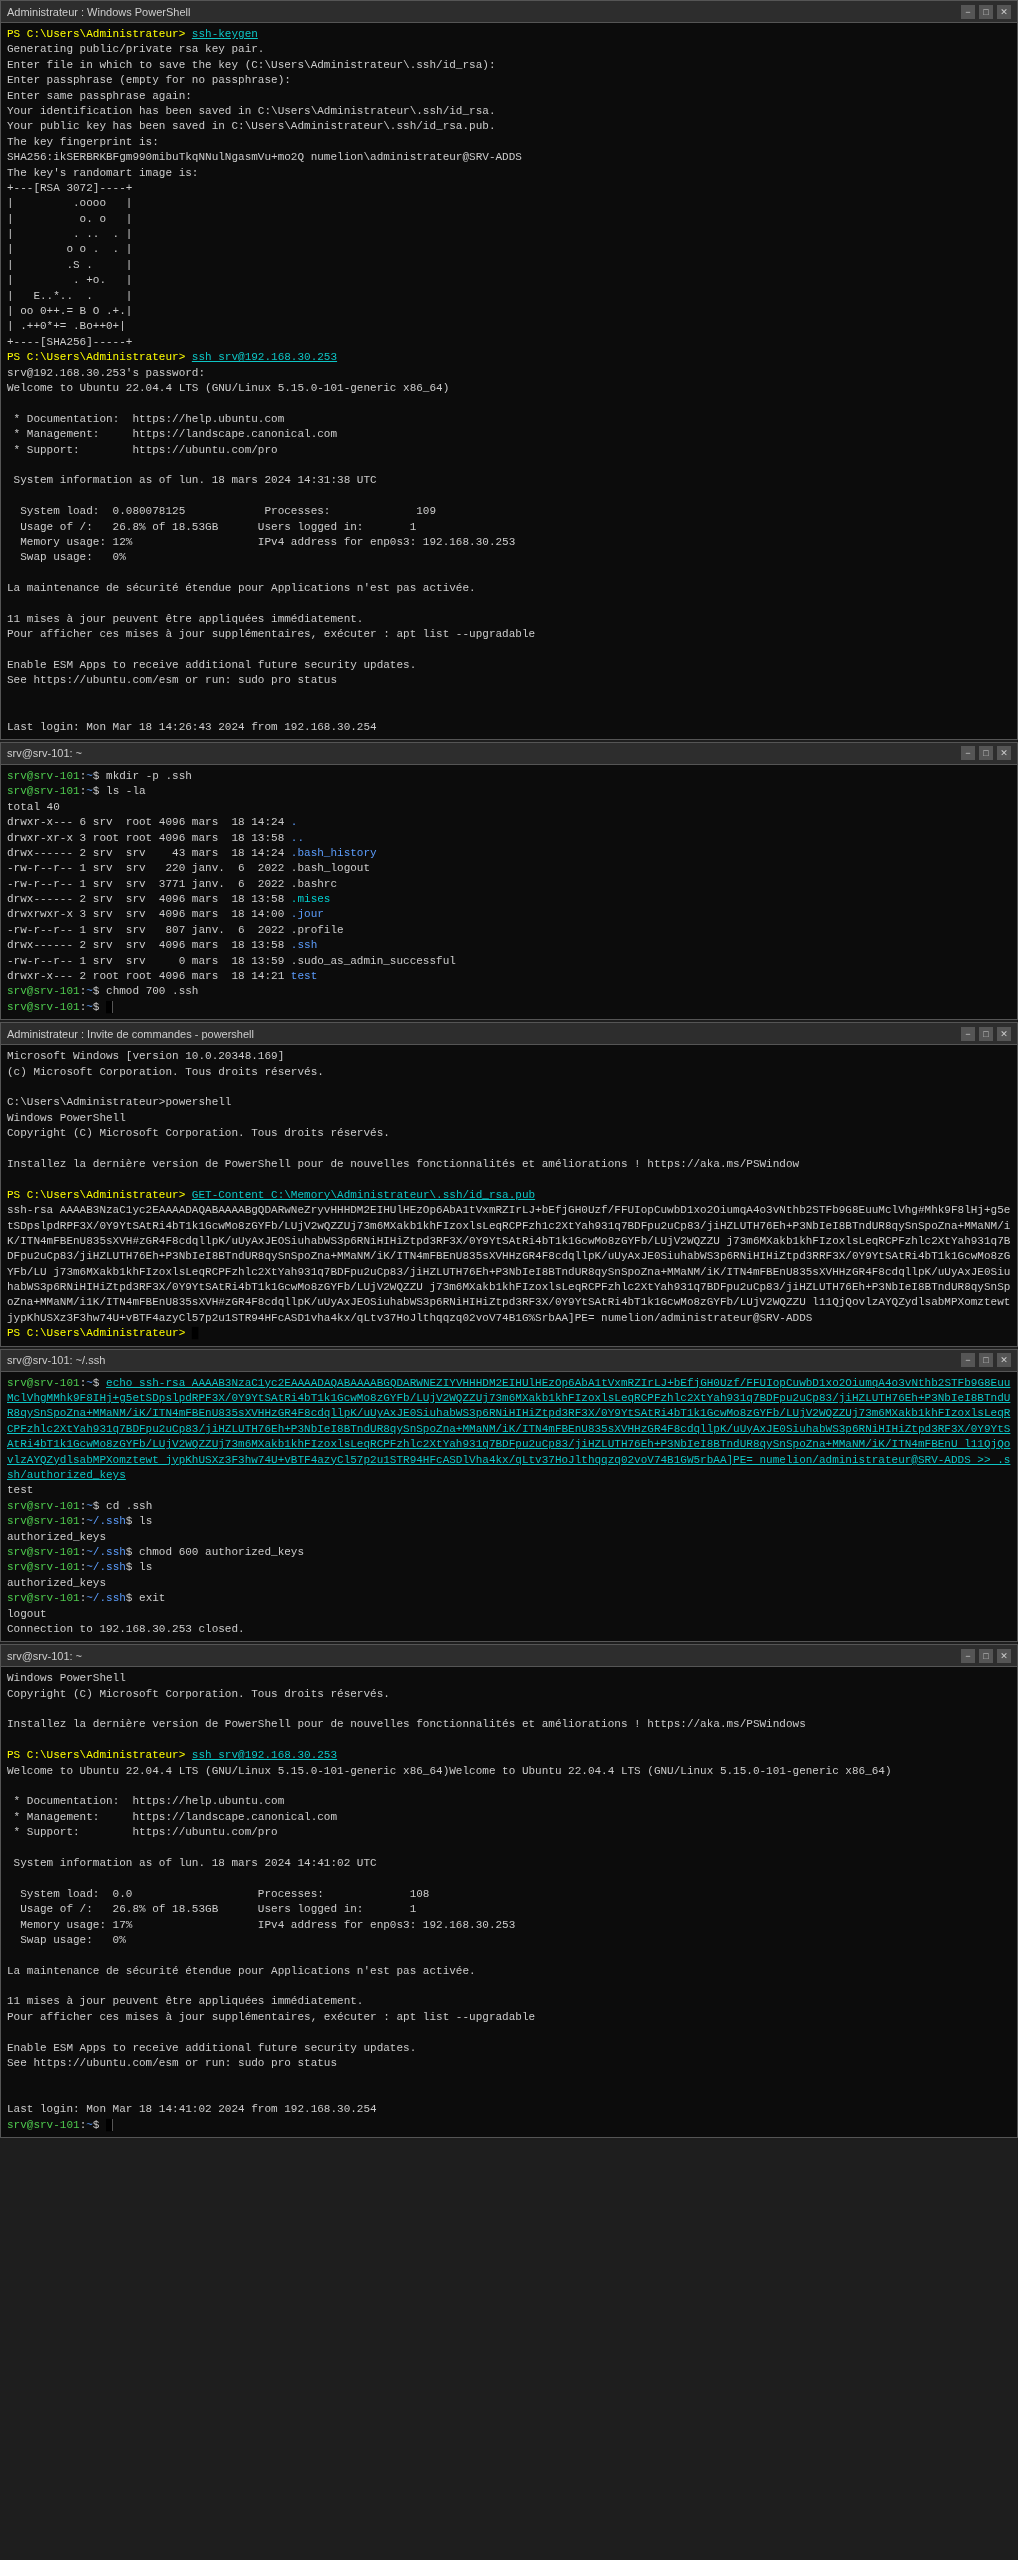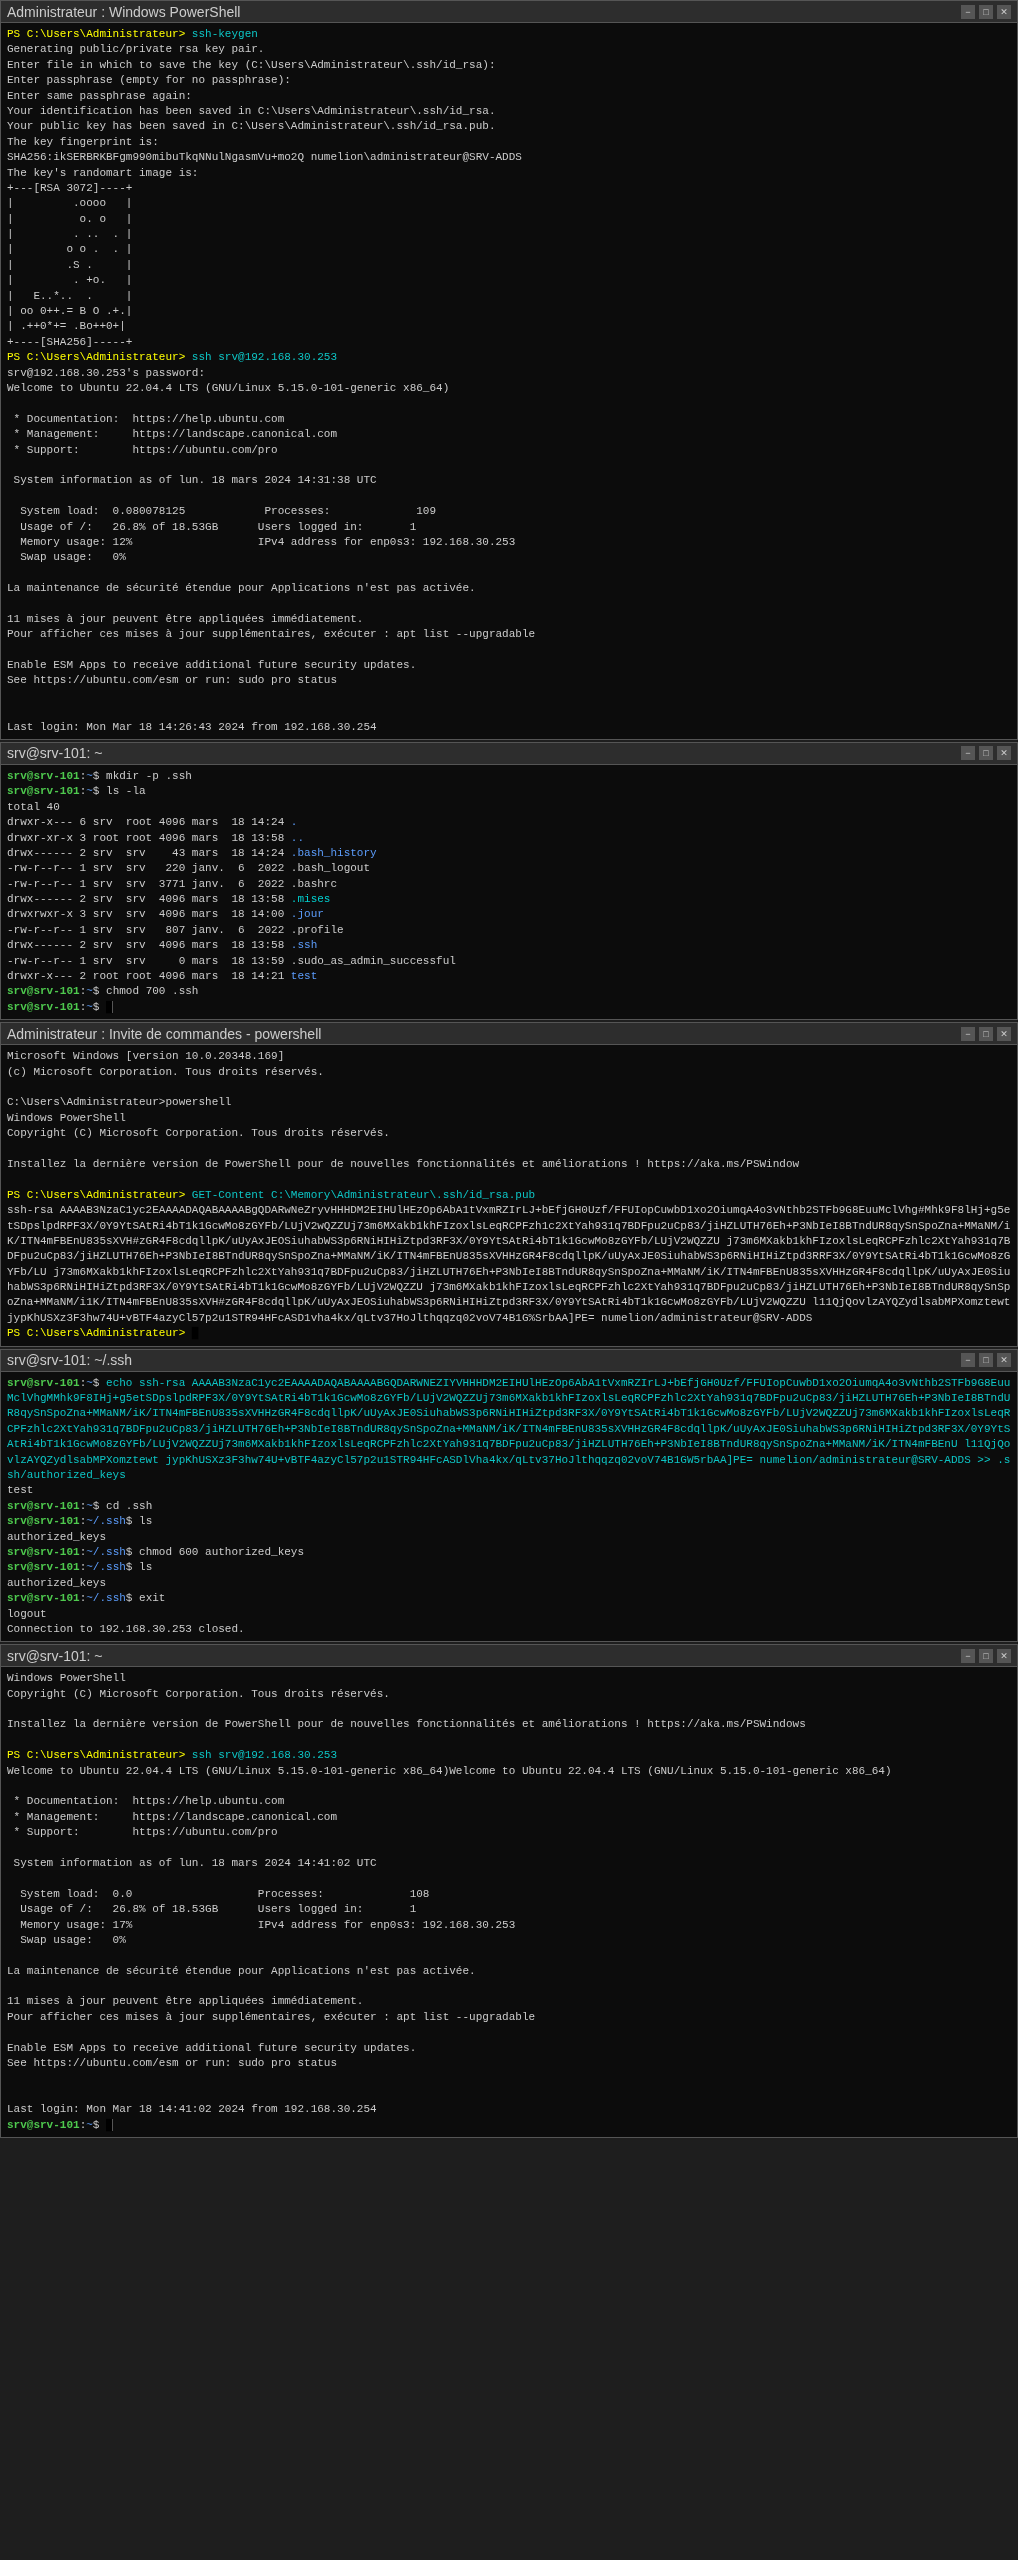--- a/index.html
+++ b/index.html
@@ -22,21 +22,21 @@
       padding: 3px 6px;
       display: flex;
       align-items: center;
       justify-content: space-between;
       border-bottom: 1px solid #555;
       height: 22px;
     }
 
     .title-bar-title {
       color: #cccccc;
-      font-size: 14px;
+      font-size: 11px;
       font-family: 'Segoe UI', Arial, sans-serif;
     }
 
     .title-bar-buttons {
       display: flex;
       gap: 4px;
     }
 
     .tb-btn {
       width: 14px;
@@ -54,22 +54,22 @@
     .terminal-content {
       padding: 4px 6px;
       white-space: pre-wrap;
       word-break: break-all;
       line-height: 1.4;
       color: #cccccc;
       background: #0c0c0c;
       overflow: hidden;
     }
 
-    .color-green { color: #4ec94e; font-weight: bold; }
-    .color-cyan { color: #0dc5c5; }
+    .color-green { color: #4ec94e; }
+    .color-cyan { color: #0dc5c5; text-decoration: underline; }
     .color-blue { color: #5c9dfc; }
     .color-highlight { color: #00d0d0; }
 
     .prompt-ps { color: #ffff00; }
   </style>
 </head>
 <body>
 
 <div class="terminal-window">
   <div class="title-bar">

